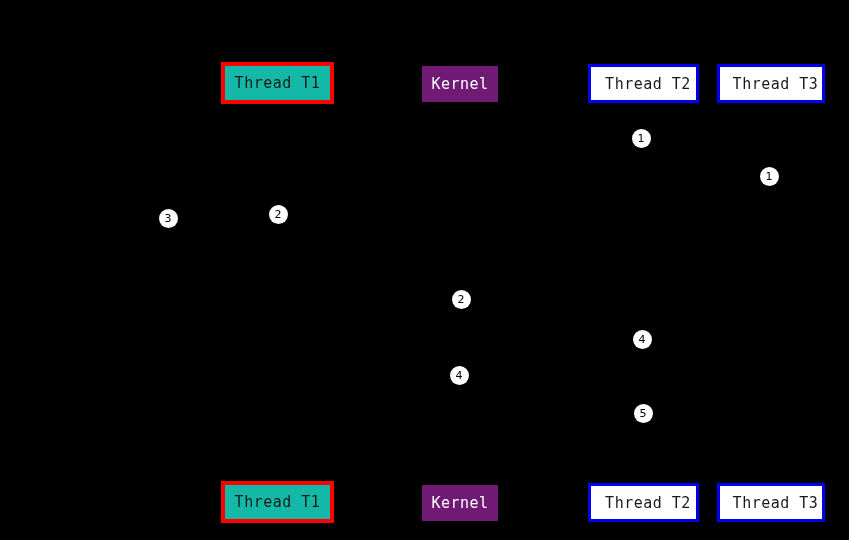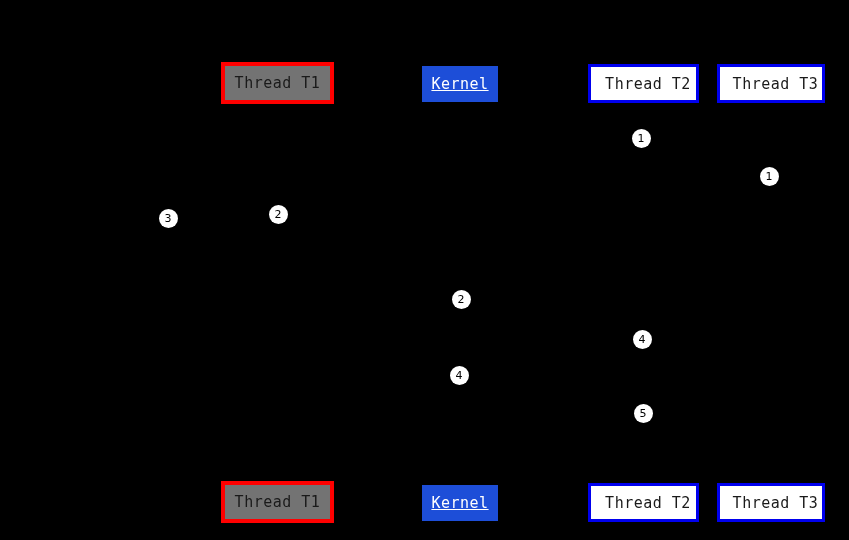--- a/index.html
+++ b/index.html
@@ -29,34 +29,33 @@
     display: flex;
     align-items: center;
     justify-content: center;
     font-family: "DejaVu Sans Mono", "Liberation Mono", monospace;
     font-size: 15px;
     letter-spacing: 0.5px;
     white-space: nowrap;
   }
   .node-box.red {
     border: 4px solid #ff0000;
-    background: #737373;
+    background: #14b8a6;
     color: #1a1a1a;
   }
   .node-box.blue {
     border: 3px solid #0000ee;
     background: #ffffff;
     color: #1a1a1a;
     padding-left: 9px;
   }
   .node-box.solidblue {
     border: 0;
-    background: #1d4ed8;
+    background: #701a75;
     color: #ffffff;
-    text-decoration: underline;
   }
   .step-marker {
     position: absolute;
     width: 19px;
     height: 19px;
     border-radius: 50%;
     background: #ffffff;
     color: #000000;
     display: flex;
     align-items: center;

